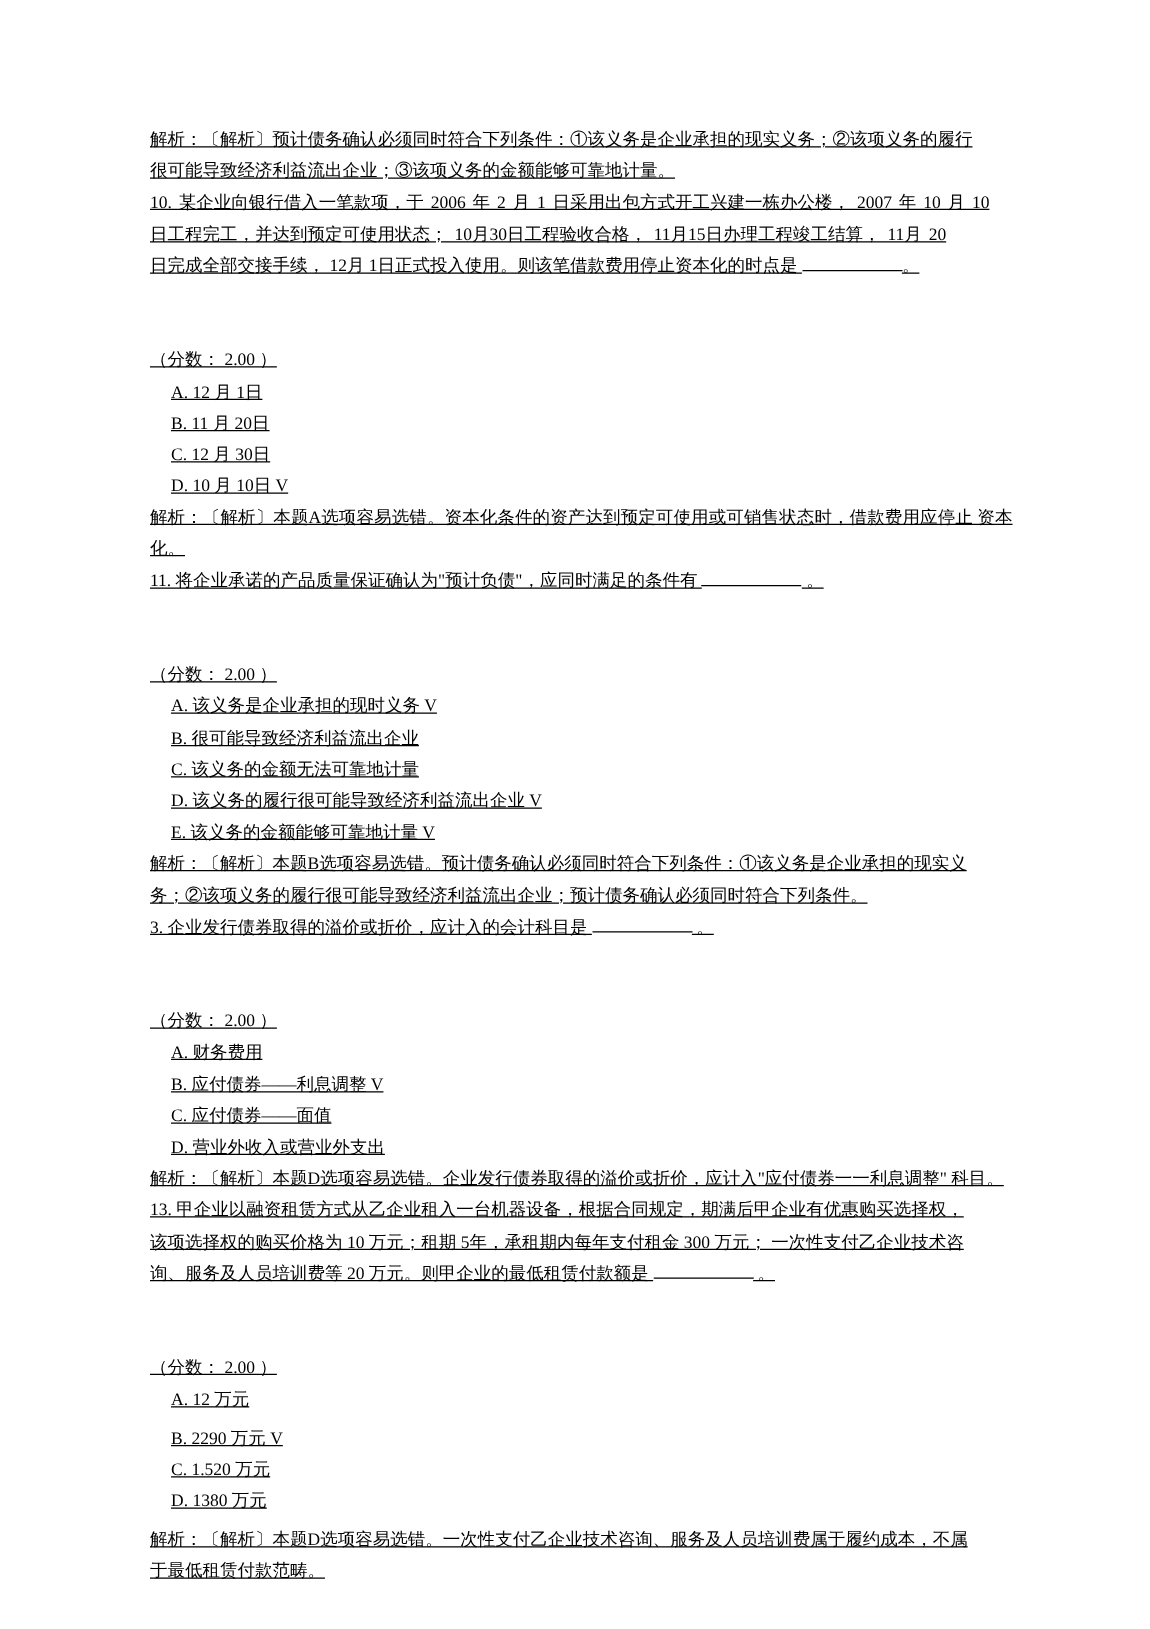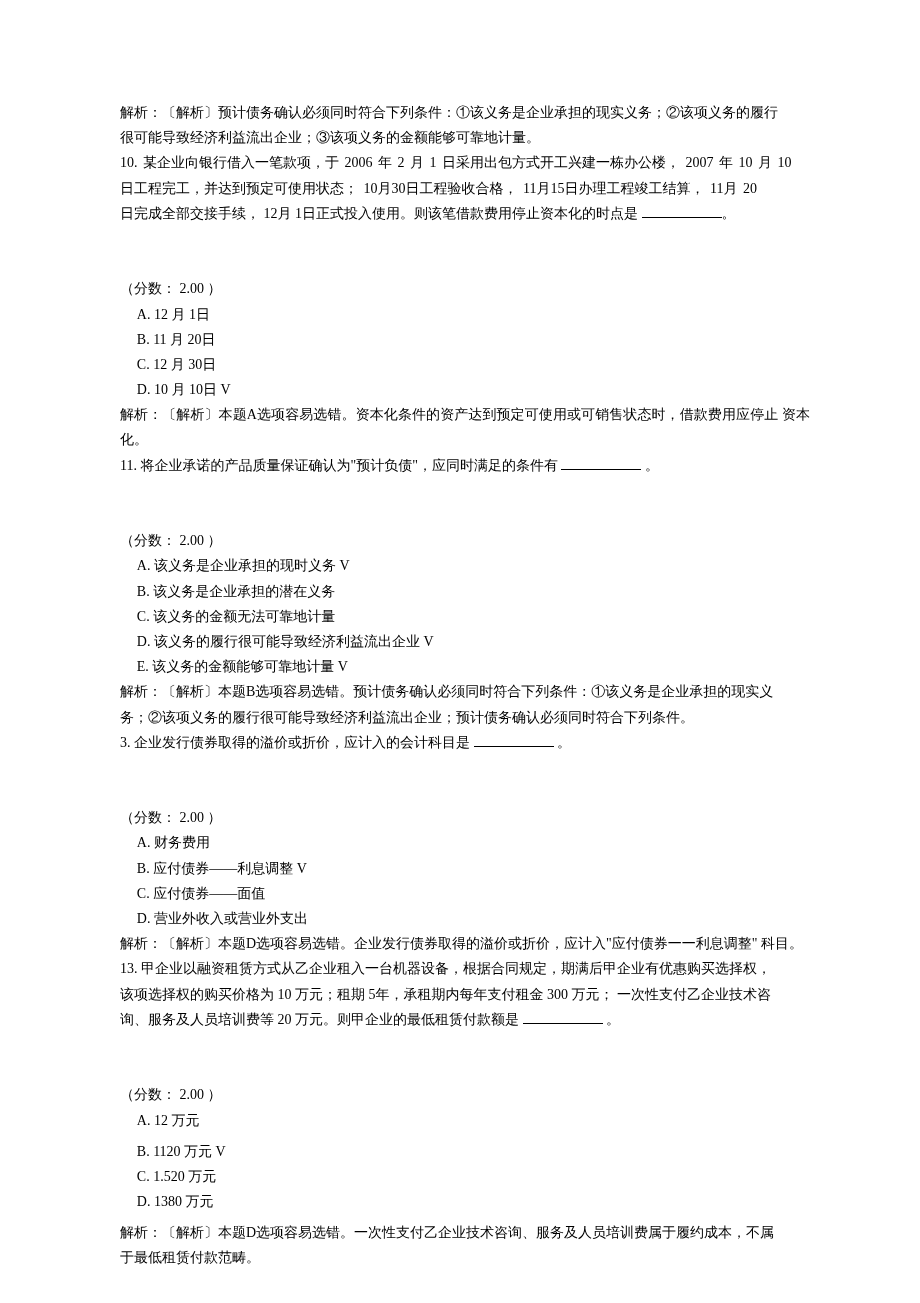--- a/index.html
+++ b/index.html
@@ -9,20 +9,21 @@
       color: #000;
       background: #fff;
       margin: 0;
       padding: 100px 110px 100px 120px;
       width: 920px;
       box-sizing: border-box;
     }
     .para {
       margin: 0;
       text-align: justify;
+      text-decoration: underline;
     }
     .blank {
       display: inline-block;
       border-bottom: 1px solid #000;
       width: 80px;
       height: 1em;
       vertical-align: baseline;
     }
     .option {
       padding-left: 1.2em;
@@ -45,40 +46,40 @@
 <p class="para">（分数：  2.00 ）</p>
 <p class="para option">A.  12 月 1日</p>
 <p class="para option">B.  11 月 20日</p>
 <p class="para option">C.  12 月 30日</p>
 <p class="para option">D.  10 月 10日  V</p>
 <p class="para">解析：〔解析〕本题A选项容易选错。资本化条件的资产达到预定可使用或可销售状态时，借款费用应停止 资本化。</p>
 <p class="para"><span>11. 将企业承诺的产品质量保证确认为"预计负债"，应同时满足的条件有  </span><span class="blank"></span><span>  。</span></p>
 <br><br>
 <p class="para">（分数：  2.00 ）</p>
 <p class="para option">A.  该义务是企业承担的现时义务  V</p>
-<p class="para option">B.  该义务是企业承担的潜在义务</p>
+<p class="para option">B.  很可能导致经济利益流出企业</p>
 <p class="para option">C.  该义务的金额无法可靠地计量</p>
 <p class="para option">D.  该义务的履行很可能导致经济利益流出企业  V</p>
 <p class="para option">E.  该义务的金额能够可靠地计量  V</p>
 <p class="para">解析：〔解析〕本题B选项容易选错。预计债务确认必须同时符合下列条件：①该义务是企业承担的现实义</p>
 <p class="para">务；②该项义务的履行很可能导致经济利益流出企业；预计债务确认必须同时符合下列条件。</p>
 <p class="para"><span>3. 企业发行债券取得的溢价或折价，应计入的会计科目是  </span><span class="blank"></span><span>  。</span></p>
 <br><br>
 <p class="para">（分数：  2.00 ）</p>
 <p class="para option">A.  财务费用</p>
 <p class="para option">B.  应付债券——利息调整  V</p>
 <p class="para option">C.  应付债券——面值</p>
 <p class="para option">D.  营业外收入或营业外支出</p>
 <p class="para">解析：〔解析〕本题D选项容易选错。企业发行债券取得的溢价或折价，应计入"应付债券一一利息调整"  科目。</p>
 <p class="para">13. 甲企业以融资租赁方式从乙企业租入一台机器设备，根据合同规定，期满后甲企业有优惠购买选择权，</p>
 <p class="para">该项选择权的购买价格为  10 万元；租期  5年，承租期内每年支付租金  300 万元；  一次性支付乙企业技术咨</p>
 <p class="para"><span>询、服务及人员培训费等  20 万元。则甲企业的最低租赁付款额是  </span><span class="blank"></span><span>  。</span></p>
 <br><br>
 <p class="para">（分数：  2.00 ）</p>
 <p class="para option">A.  12 万元</p>
-<p class="para option" style="margin-top:6px;">B.  1120 万元  V</p>
+<p class="para option" style="margin-top:6px;">B.  2290 万元  V</p>
 <p class="para option">C.  1.520 万元</p>
 <p class="para option">D.  1380 万元</p>
 <p class="para" style="margin-top:6px;">解析：〔解析〕本题D选项容易选错。一次性支付乙企业技术咨询、服务及人员培训费属于履约成本，不属</p>
 <p class="para">于最低租赁付款范畴。</p>
 
 
 
 
 </body></html>

